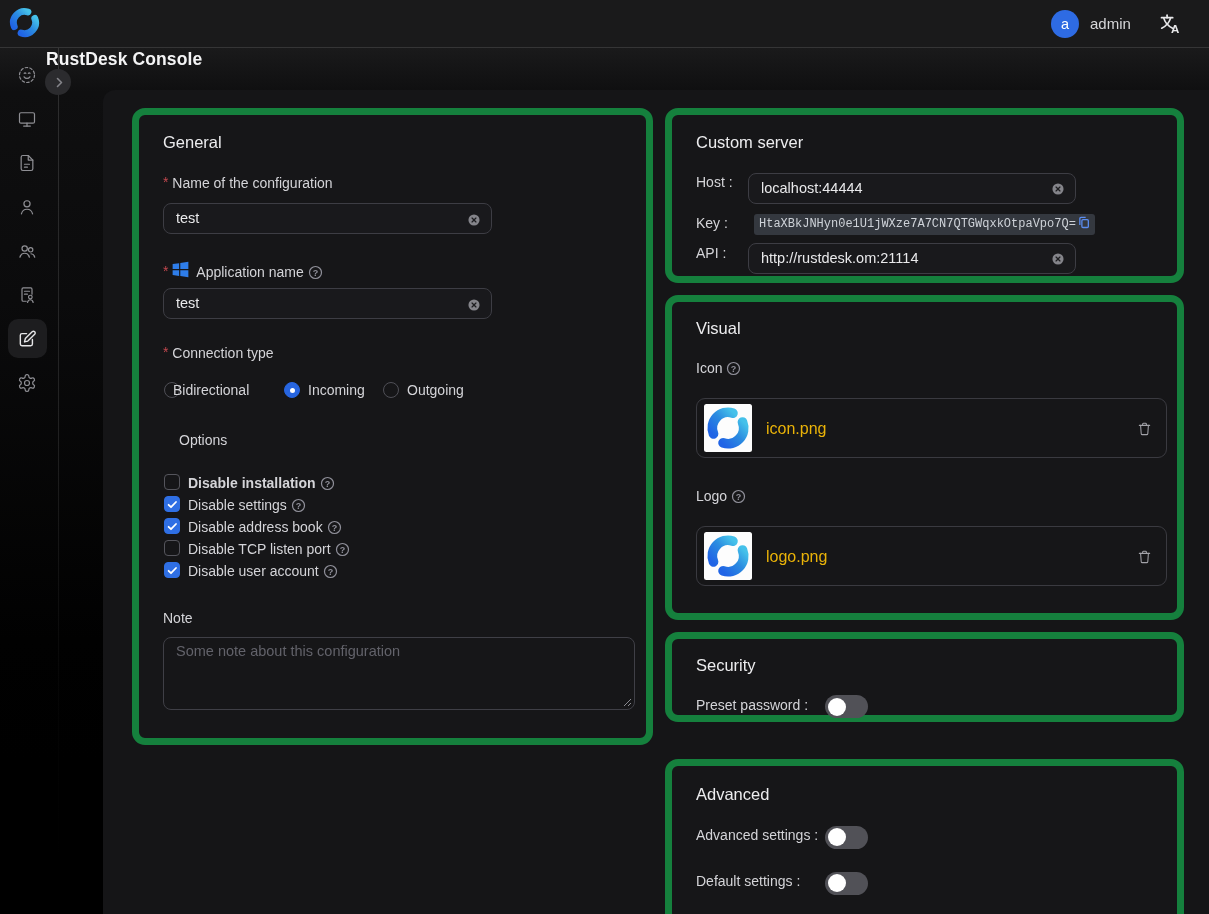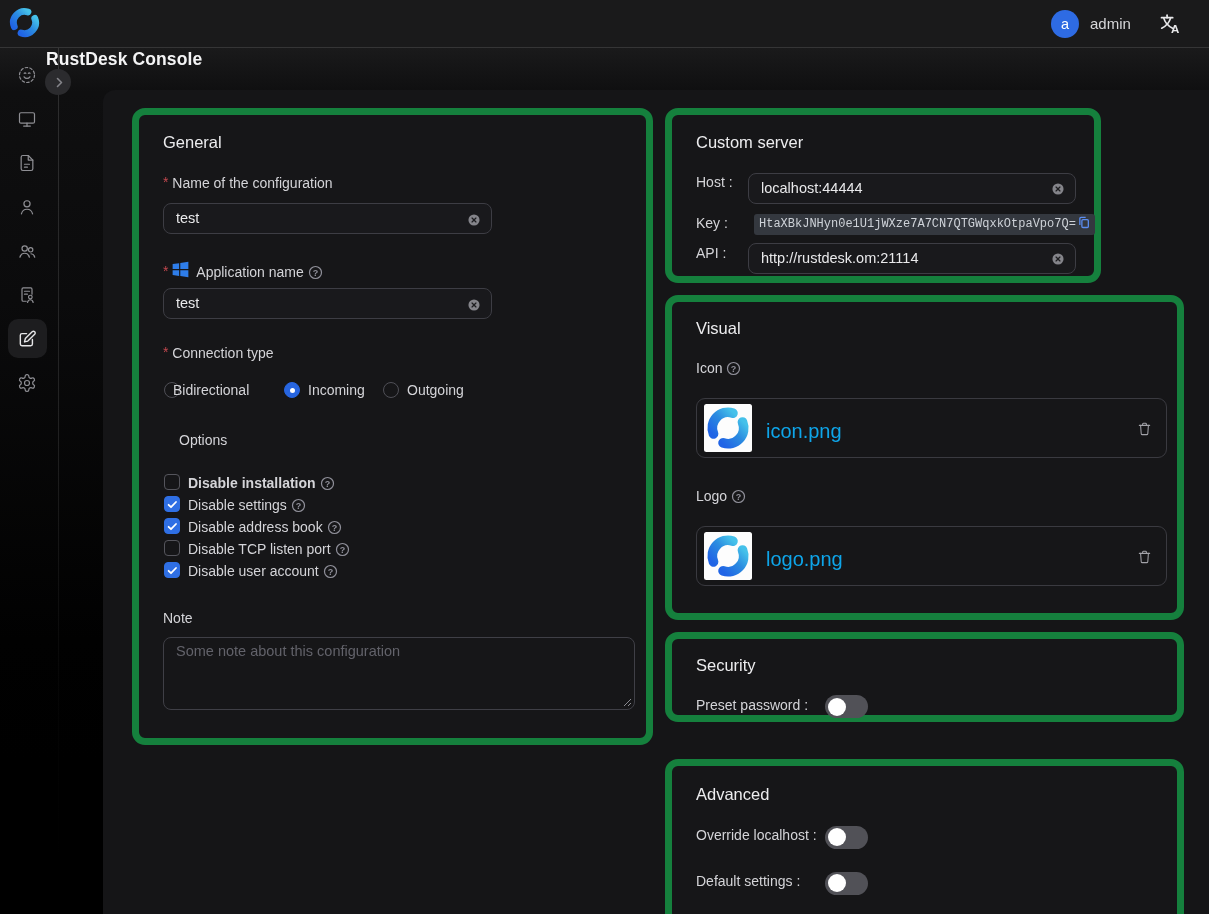--- a/index.html
+++ b/index.html
@@ -34,21 +34,21 @@
   color:#62626a; font-size:14.5px; padding:5px 12px; }
 .cb { position:absolute; width:16px; height:16px; border-radius:4px; border:1.5px solid #55555c; background:transparent; }
 .cb.on { background:#2f6fe4; border-color:#2f6fe4; }
 .rad { position:absolute; width:16px; height:16px; border-radius:50%; border:1.5px solid #4f4f56; }
 .rad.on { background:#2765e0; border-color:#2765e0; }
 .rad.on::after { content:""; position:absolute; left:4.5px; top:4.5px; width:5px; height:5px; border-radius:50%; background:#fff; }
 .toggle { position:absolute; width:43px; height:23px; border-radius:11.5px; background:#515157; }
 .toggle::after { content:""; position:absolute; left:2.5px; top:2.5px; width:18px; height:18px; border-radius:50%; background:#fff; }
 .filebox { position:absolute; left:24px; width:471px; height:60px; border:1px solid #3a3a40; border-radius:9px; }
 .thumb { position:absolute; left:7px; top:5px; width:48px; height:48px; background:#fdfdfd; border-radius:2.5px; }
-.flink { position:absolute; left:69px; top:21px; font-size:20px; color:#0ea5e9; }
+.flink { position:absolute; left:69px; top:21px; font-size:16px; color:#eab308; }
 .qi { display:inline-block; vertical-align:-2.5px; margin-left:4px; }
 .keypill { position:absolute; height:21px; background:#34383f; border-radius:3px;
   font-family:"Liberation Mono", monospace; font-size:12px; color:#ced2d8; letter-spacing:0; line-height:21px; padding:0 5px; white-space:nowrap; }
 .bold { font-weight:700; }
 svg { display:block; }
 </style>
 </head>
 <body>
 <div class="panel"></div>
 <div class="topbar">
@@ -198,21 +198,21 @@
         <text x="7.5" y="10.6" font-size="9" font-weight="bold" text-anchor="middle" fill="#90909a" font-family="Liberation Sans">?</text>
       </svg></div>
   <div class="lbl" style="left:24px;top:495px">Note</div>
   <div class="note-ta" style="left:24px;top:522px;width:472px;height:73px">Some note about this configuration
     <svg style="position:absolute;right:2px;bottom:2px" width="9" height="9" viewBox="0 0 9 9" stroke="#8a8a90" stroke-width="1">
         <path d="M8 1L1 8M8 5L5 8"></path>
       </svg>
   </div>
 </div>
 
-<div class="card" style="left:665px;top:108px;width:436px;height:175px">
+<div class="card" style="left:665px;top:108px;width:519px;height:175px">
   <div class="h2" style="top:18px">Custom server</div>
   <div class="lbl" style="left:24px;top:59px">Host :</div>
   <div class="inp" style="left:76px;top:57.5px;width:328px">localhost:44444
     <svg style="position:absolute;right:11px;top:9.5px" width="12" height="12" viewBox="0 0 13 13">
         <circle cx="6.5" cy="6.5" r="6" fill="#84848a"></circle>
         <path d="M4.4 4.4l4.2 4.2M8.6 4.4L4.4 8.6" stroke="#1d1d20" stroke-width="1.4" stroke-linecap="round"></path>
       </svg>
   </div>
   <div class="lbl" style="left:24px;top:100px">Key :</div>
   <div class="keypill" style="left:82px;top:99px">HtaXBkJNHyn0e1U1jWXze7A7CN7QTGWqxkOtpaVpo7Q=<svg style="display:inline-block;vertical-align:-2px;margin-left:2px" width="12" height="13" viewBox="0 0 13 14" fill="none" stroke="#5b8df0" stroke-width="1.4">
@@ -273,17 +273,17 @@
 </div>
 
 <div class="card" style="left:665px;top:632px;width:519px;height:90px">
   <div class="h2" style="top:17px">Security</div>
   <div class="lbl" style="left:24px;top:58px">Preset password :</div>
   <div class="toggle" style="left:153px;top:56px"></div>
 </div>
 
 <div class="card" style="left:665px;top:759px;width:519px;height:170px">
   <div class="h2" style="top:19px">Advanced</div>
-  <div class="lbl" style="left:24px;top:61px">Override localhost :</div>
+  <div class="lbl" style="left:24px;top:61px">Advanced settings :</div>
   <div class="toggle" style="left:153px;top:59.5px"></div>
   <div class="lbl" style="left:24px;top:107px">Default settings :</div>
   <div class="toggle" style="left:153px;top:105.5px"></div>
 </div>
 
 </body></html>

